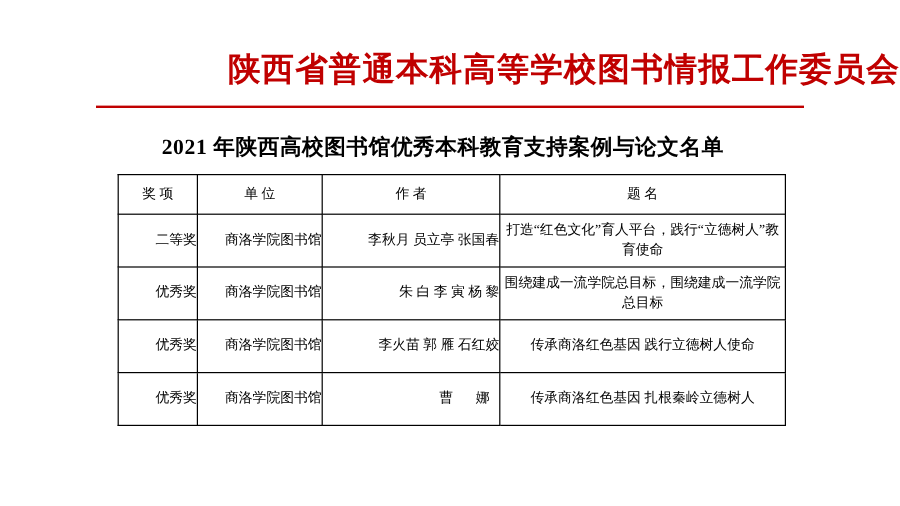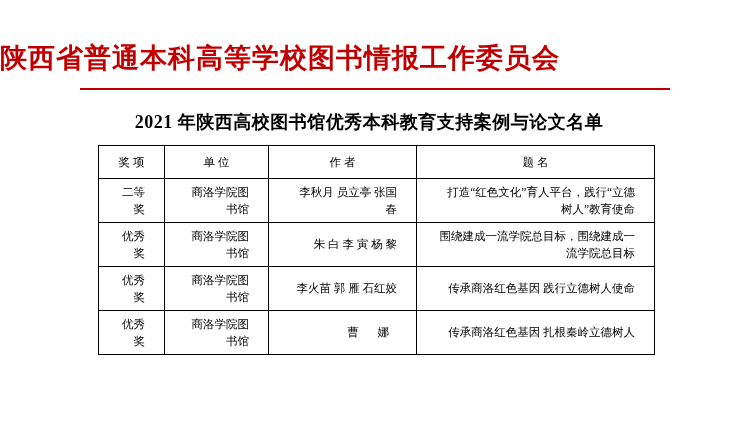--- a/index.html
+++ b/index.html
@@ -18,21 +18,21 @@
     width: 750px;
     height: 422px;
     background: #ffffff;
     box-sizing: border-box;
   }
   .header {
     position: absolute;
     top: 42px;
     left: 0;
     width: 750px;
-    text-align: left;
+    text-align: right;
   }
   .header-title {
     font-family: "Liberation Serif", serif;
     font-size: 27px;
     font-weight: bold;
     color: #c00000;
     letter-spacing: 1px;
     line-height: 1.2;
     white-space: nowrap;
   }
@@ -63,42 +63,42 @@
     left: 98px;
     width: 556px;
   }
   table.doc-table {
     border-collapse: collapse;
     width: 556px;
     table-layout: fixed;
   }
   table.doc-table td, table.doc-table th {
     border: 1px solid #000000;
-    padding: 4px 19px;
+    padding: 4px 0;
     vertical-align: middle;
     font-family: "Liberation Serif", serif;
     font-size: 11.5px;
     color: #000000;
     line-height: 1.45;
   }
   thead td {
     text-align: center;
     font-size: 12.5px;
     height: 24px;
     padding: 3px 6px;
   }
   .col-award { width: 66px; }
   .col-unit { width: 104px; }
   .col-authors { width: 148px; }
   .col-title { width: 238px; }
   .cell-center {
     text-align: right;
   }
   .cell-left {
-    text-align: right;
+    text-align: center;
   }
   .spaced3 {
     letter-spacing: 8px;
     padding-left: 4px;
   }
   tbody tr {
     height: 44px;
   }
 </style>
 </head>

